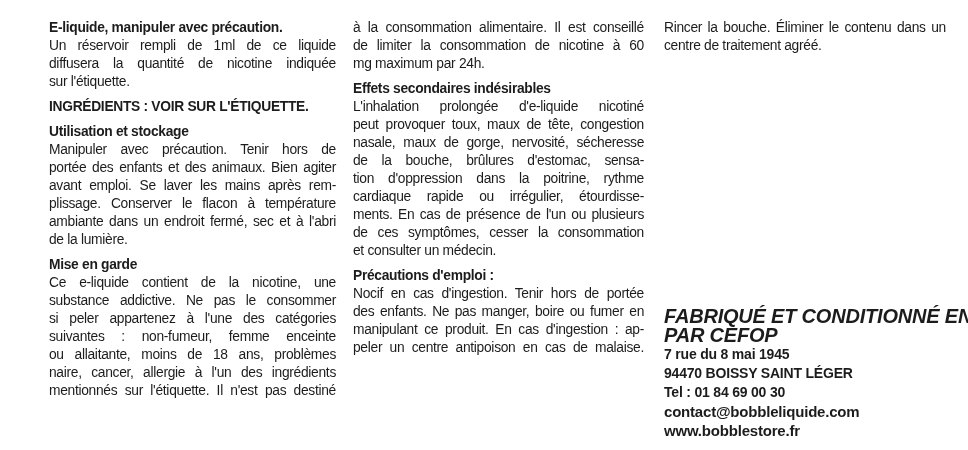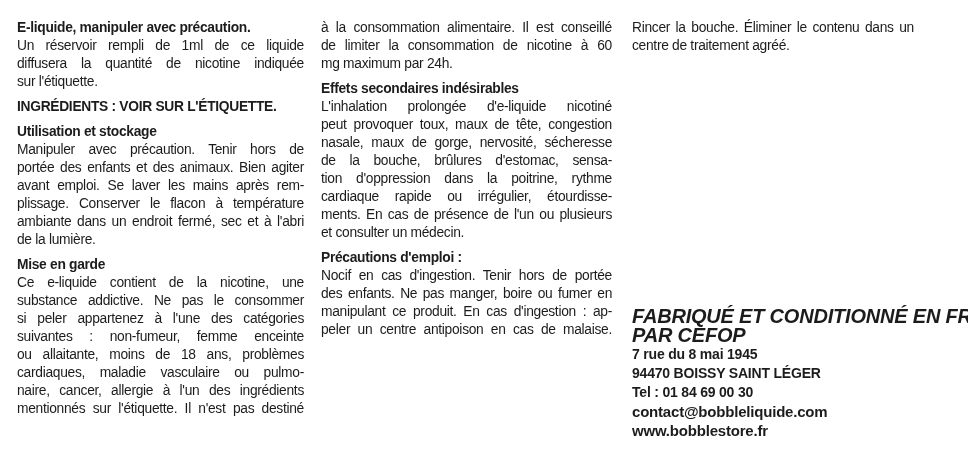--- a/index.html
+++ b/index.html
@@ -6,21 +6,21 @@
   body {
     width: 968px; height: 450px;
     background: #ffffff;
     overflow: hidden;
     font-family: "Liberation Sans", sans-serif;
     color: #1c1c1c;
   }
   .sheet {
     display: flex;
     box-sizing: border-box;
-    padding: 19px 0 0 17px;
+    padding: 19px 0 0 49px;
     width: 968px; height: 322px;
   }
   .col { flex: none; }
   .col-1 { width: 287px; margin-right: 17px; }
   .col-2 { width: 291px; margin-right: 20px; }
   .col-3 { width: 282px; }
 
   .block { margin: 0; }
   .ln {
     font-size: 13.8px;
@@ -79,21 +79,20 @@
       </div>
       <div class="block heading">
         <div class="ln">Mise en garde</div>
       </div>
       <div class="block body">
         <div class="ln just">Ce e-liquide contient de la nicotine, une</div>
         <div class="ln just">substance addictive. Ne pas le consommer</div>
         <div class="ln just">si peler appartenez à l'une des catégories</div>
         <div class="ln just">suivantes : non-fumeur, femme enceinte</div>
         <div class="ln just">ou allaitante, moins de 18 ans, problèmes</div>
-        <div class="ln just">cardiaques, maladie vasculaire ou pulmo-</div>
         <div class="ln just">naire, cancer, allergie à l'un des ingrédients</div>
         <div class="ln just">mentionnés sur l'étiquette. Il n'est pas destiné</div>
       </div>
     </div>
   <div class="col col-2">
       <div class="block body">
         <div class="ln just">à la consommation alimentaire. Il est conseillé</div>
         <div class="ln just">de limiter la consommation de nicotine à 60</div>
         <div class="ln">mg maximum par 24h.</div>
       </div>
@@ -101,20 +100,21 @@
         <div class="ln">Effets secondaires indésirables</div>
       </div>
       <div class="block body">
         <div class="ln just">L'inhalation prolongée d'e-liquide nicotiné</div>
         <div class="ln just">peut provoquer toux, maux de tête, congestion</div>
         <div class="ln just">nasale, maux de gorge, nervosité, sécheresse</div>
         <div class="ln just">de la bouche, brûlures d'estomac, sensa-</div>
         <div class="ln just">tion d'oppression dans la poitrine, rythme</div>
         <div class="ln just">cardiaque rapide ou irrégulier, étourdisse-</div>
         <div class="ln just">ments. En cas de présence de l'un ou plusieurs</div>
+        <div class="ln just">de ces symptômes, cesser la consommation</div>
         <div class="ln">et consulter un médecin.</div>
       </div>
       <div class="block heading">
         <div class="ln">Précautions d'emploi :</div>
       </div>
       <div class="block body">
         <div class="ln just">Nocif en cas d'ingestion. Tenir hors de portée</div>
         <div class="ln just">des enfants. Ne pas manger, boire ou fumer en</div>
         <div class="ln just">manipulant ce produit. En cas d'ingestion : ap-</div>
         <div class="ln just">peler un centre antipoison en cas de malaise.</div>

